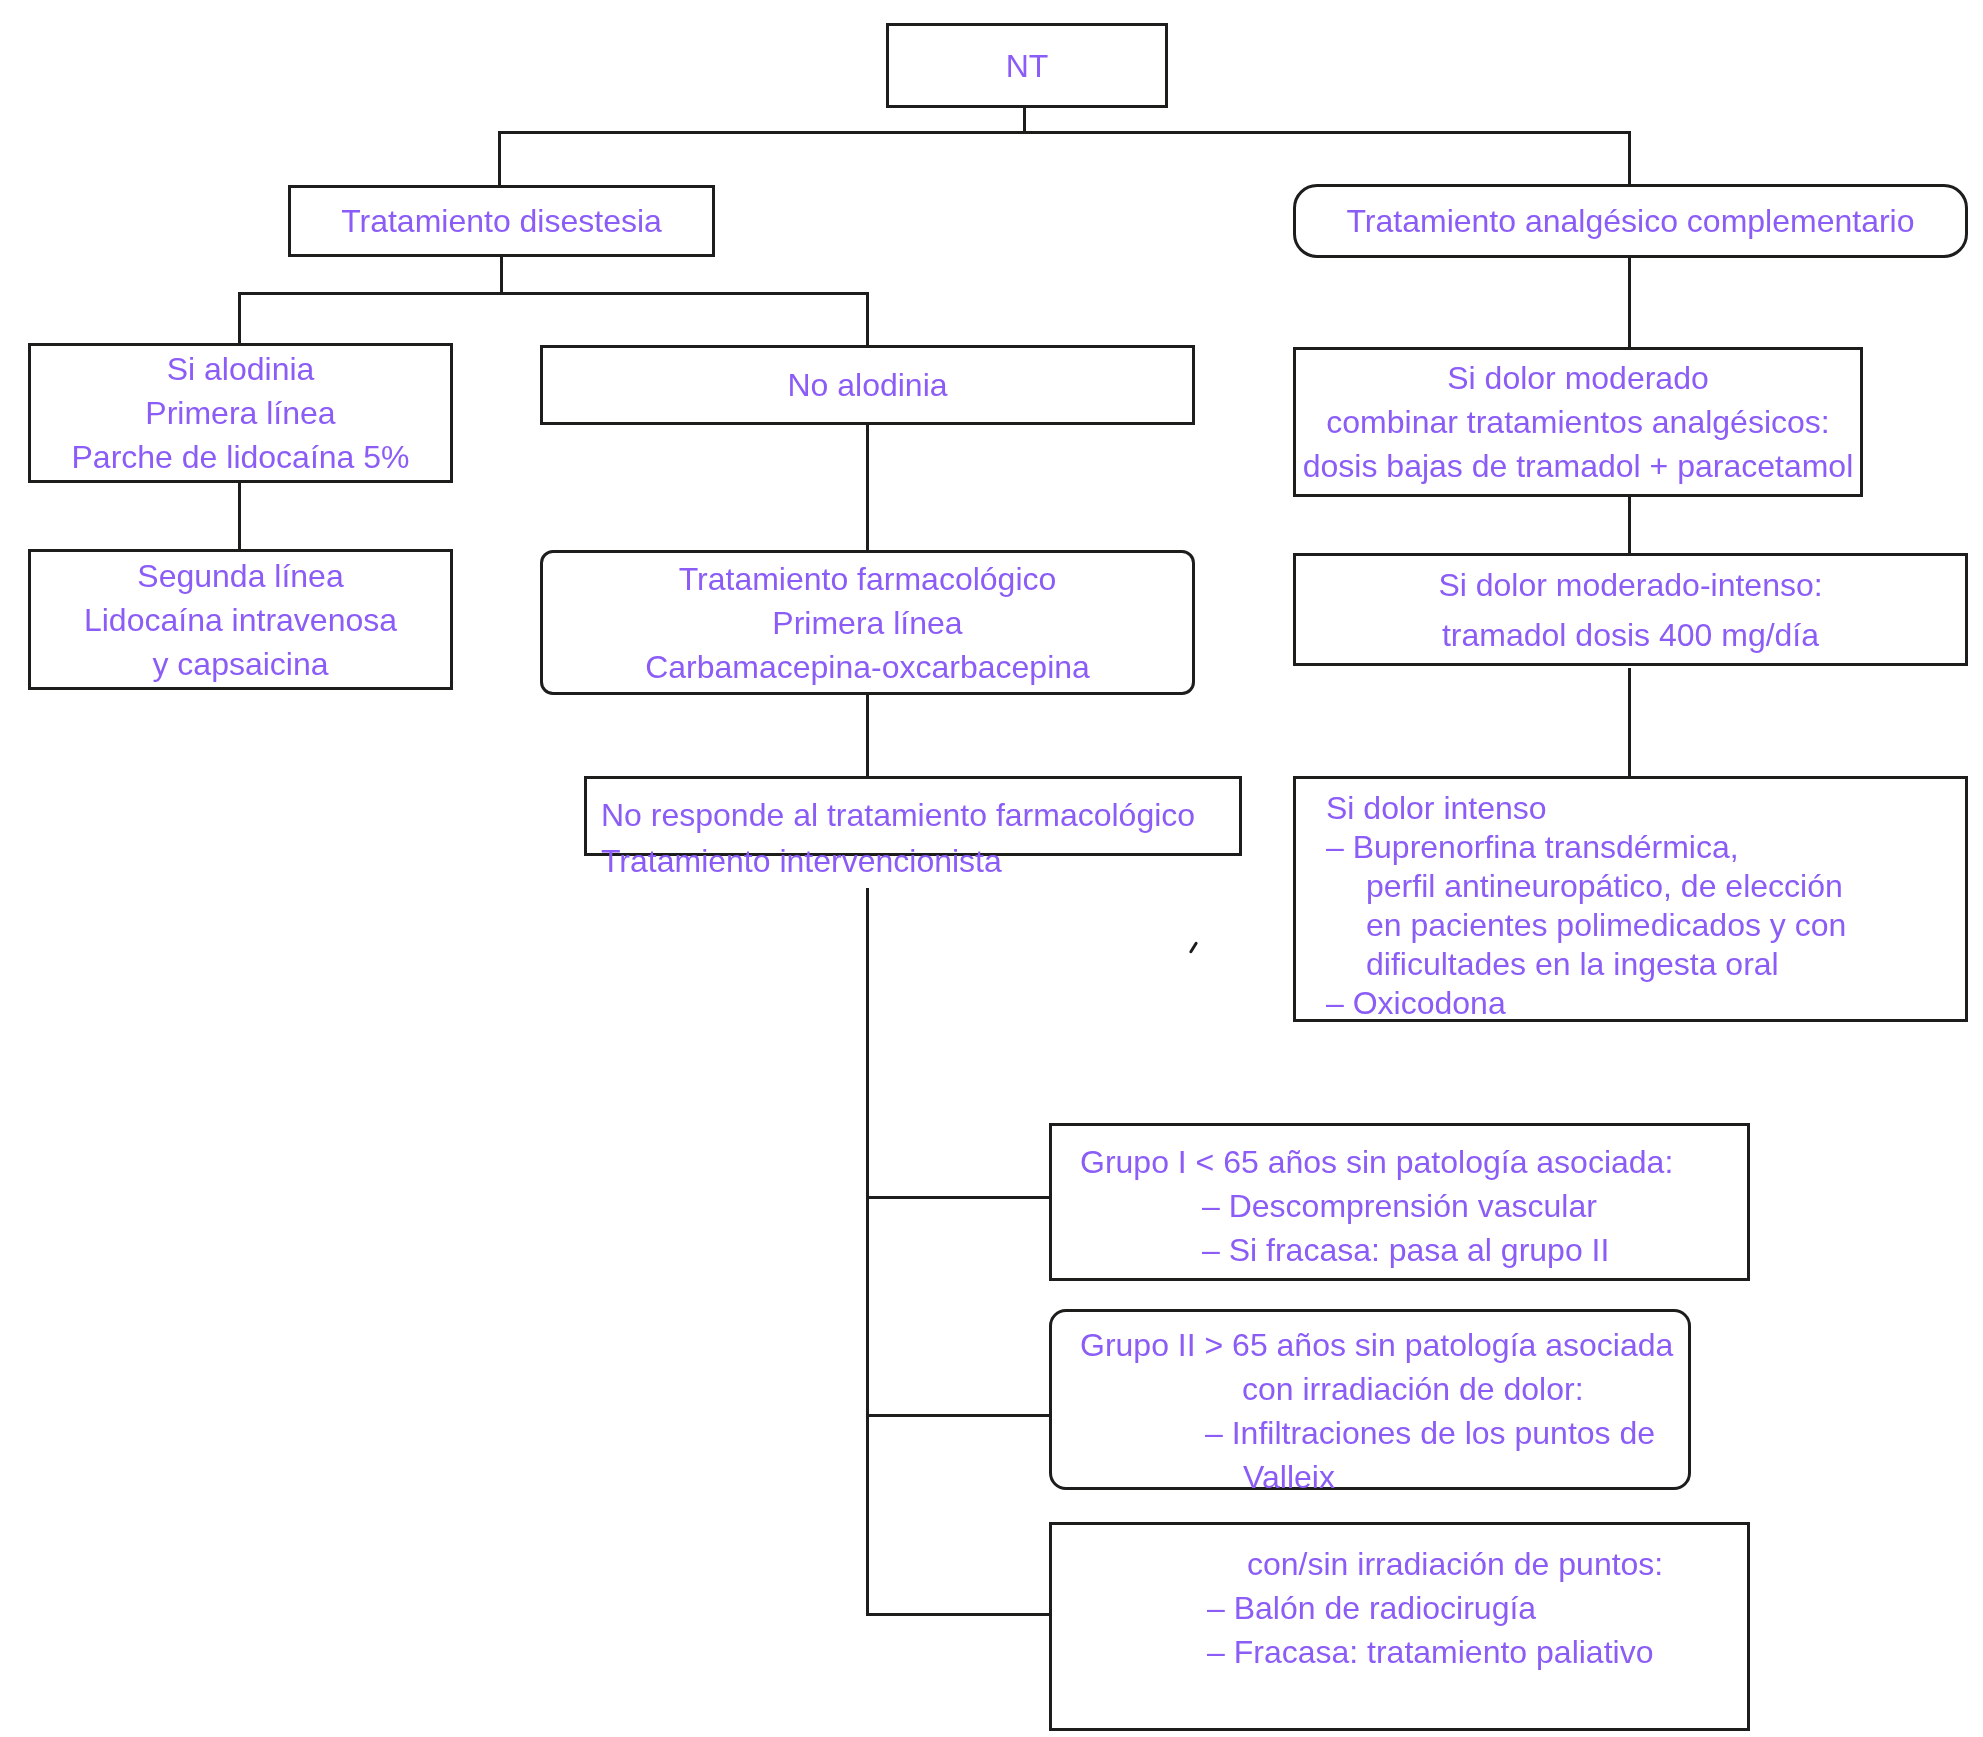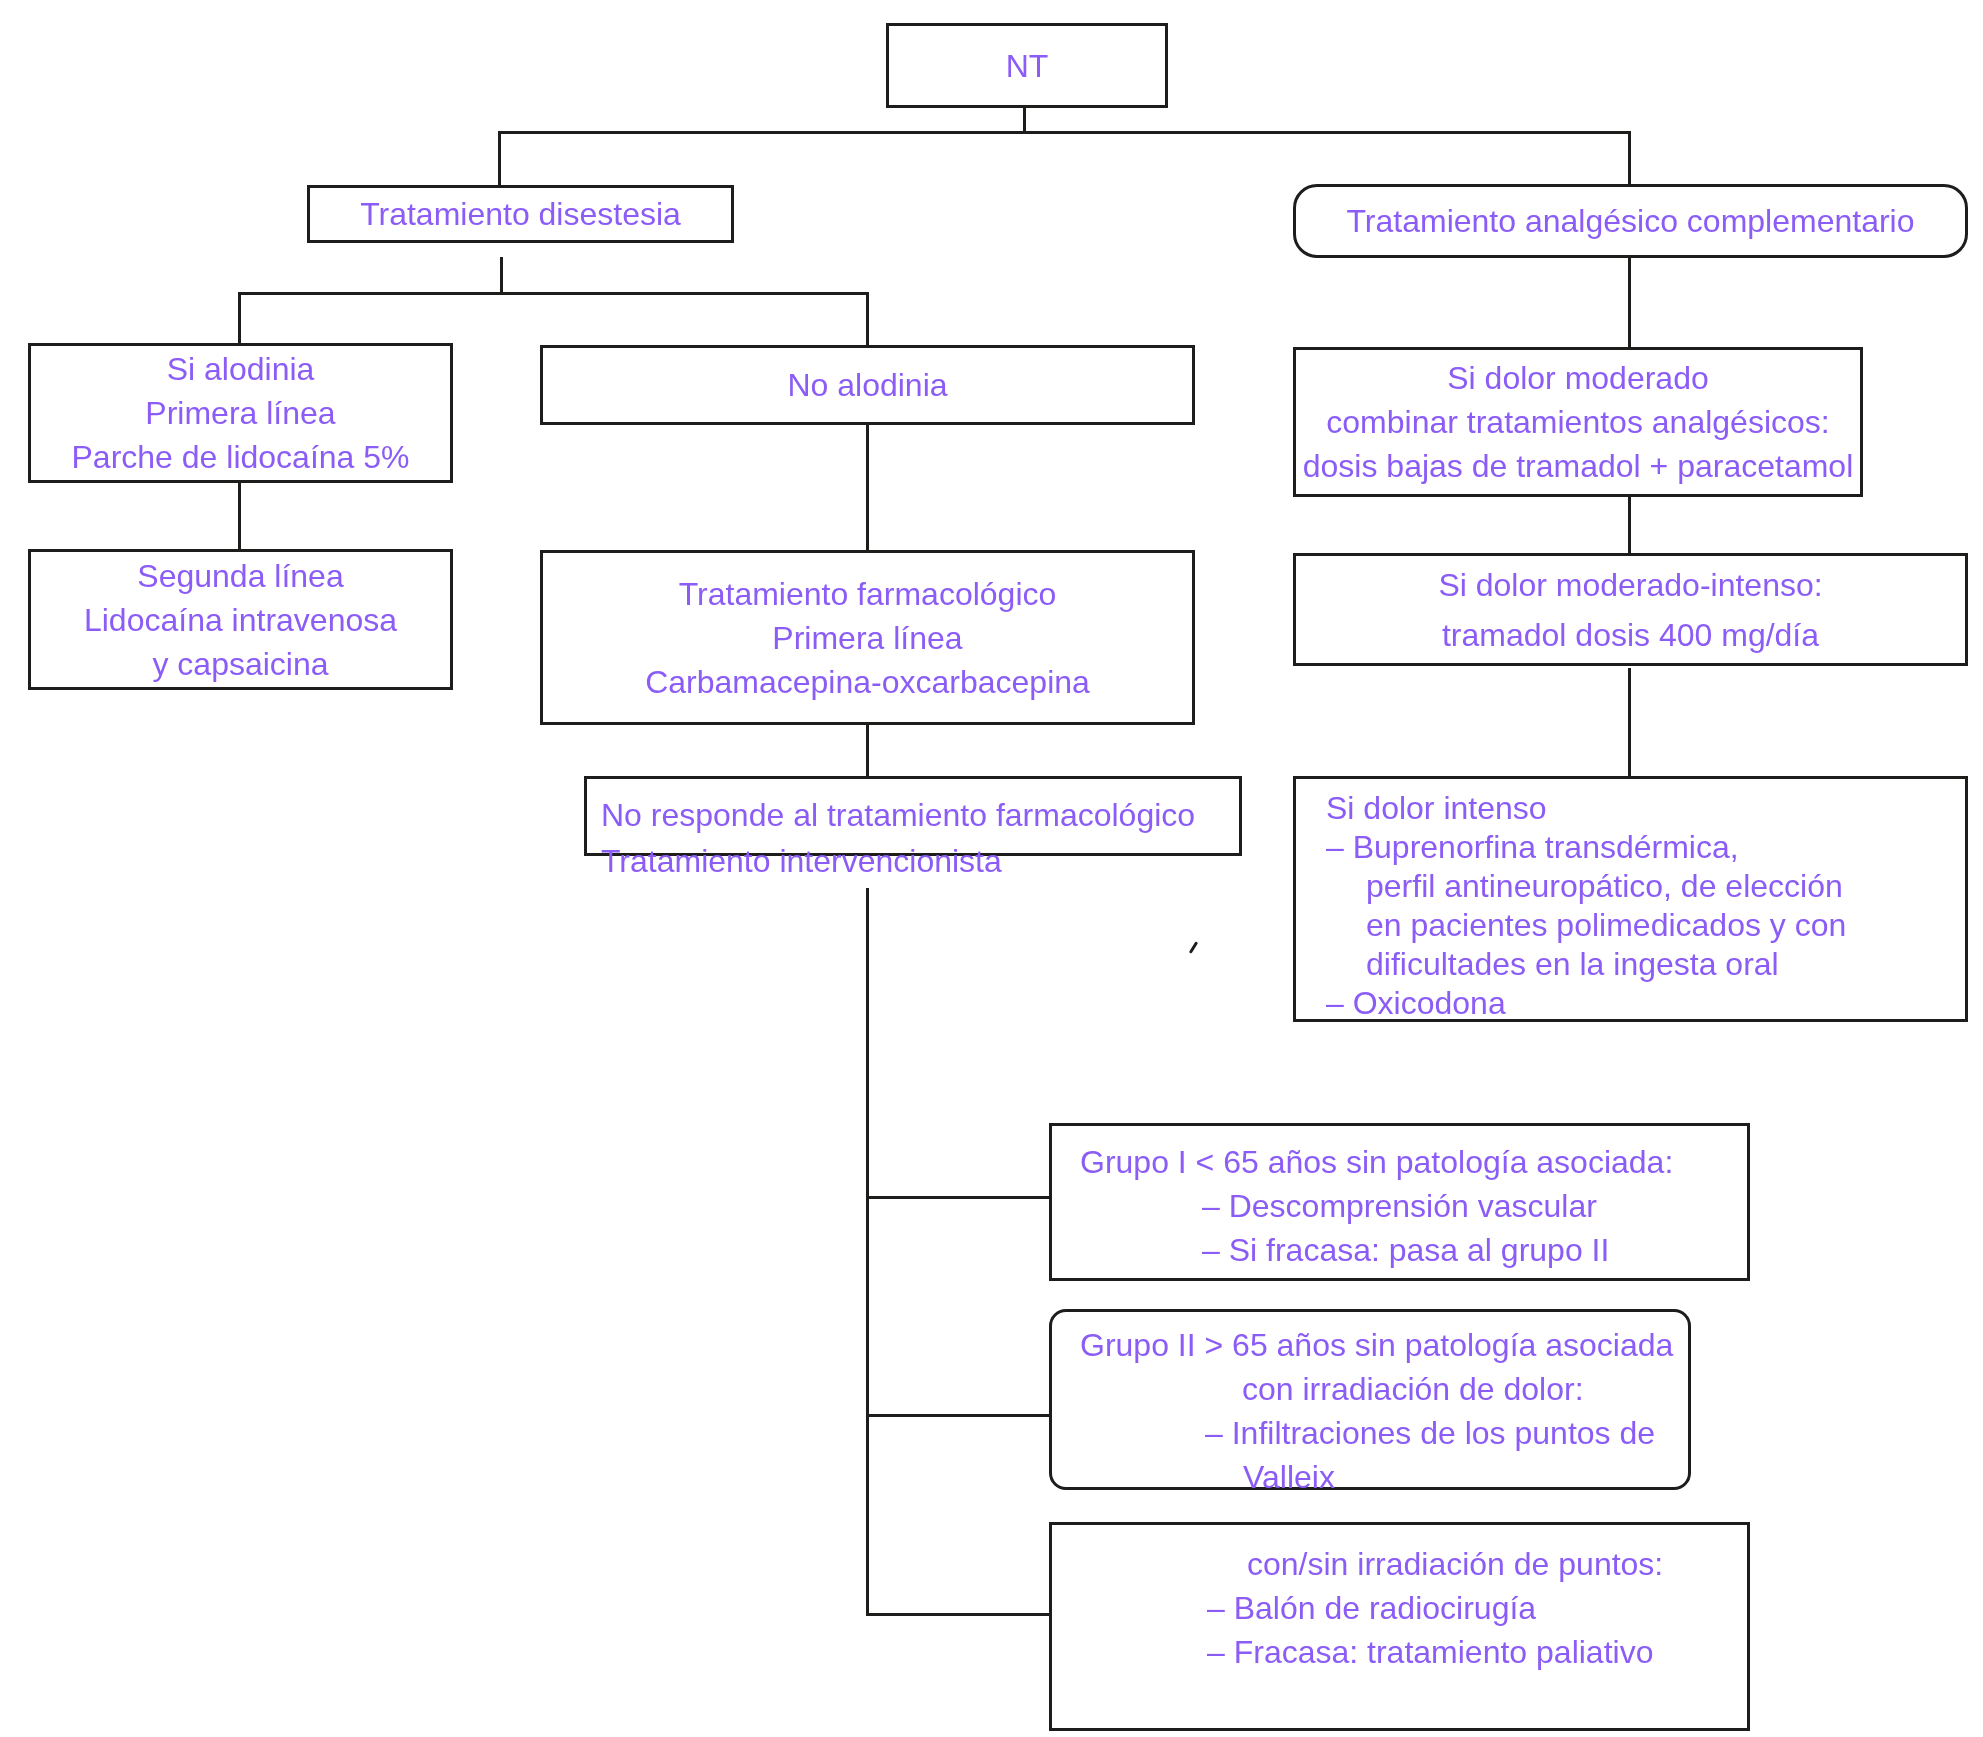--- a/index.html
+++ b/index.html
@@ -22,27 +22,27 @@
     display:flex; flex-direction:column;
     justify-content:center; align-items:center;
     text-align:center;
   }
   .ln { white-space:nowrap; line-height:44px; }
   .v { position:absolute; width:3px; background:#1d1d1b; }
   .h { position:absolute; height:3px; background:#1d1d1b; }
 
   
   #nt               { left:886px;  top:23px;   width:282px; height:85px; }
-  #disestesia       { left:288px;  top:185px;  width:427px; height:58px;margin-left:19px; }
+  #disestesia       { left:288px;  top:185px;  width:427px; height:72px; }
   #analgesico       { left:1293px; top:184px;  width:675px; height:74px;border-radius:24px; }
   #si-alodinia      { left:28px;   top:343px;  width:425px; height:140px; }
   #no-alodinia      { left:540px;  top:345px;  width:655px; height:80px; }
   #dolor-moderado   { left:1293px; top:347px;  width:570px; height:150px; }
   #segunda-linea    { left:28px;   top:549px;  width:425px; height:141px; }
-  #farmacologico    { left:540px;  top:550px;  width:655px; height:175px; }
+  #farmacologico    { left:540px;  top:550px;  width:655px; height:145px;border-radius:13px; }
   #moderado-intenso { left:1293px; top:553px;  width:675px; height:113px; }
   #moderado-intenso .ln { line-height:50px; }
   #no-responde      { left:540px;  top:776px;  width:658px; height:80px; padding:13px 12px 0 14px;margin-left:44px; }
   #no-responde .ln  { line-height:46px; }
   #dolor-intenso    { left:1293px; top:776px;  width:675px; height:246px; padding:10px 0 4px 30px; }
   #dolor-intenso .ln { line-height:39px; }
   #dolor-intenso .cont { margin-left:40px; }
   #grupo1           { left:1049px; top:1123px; width:701px; height:158px; padding:14px 0 0 0; }
   #grupo2           { left:1049px; top:1309px; width:642px; height:181px; padding:11px 0 0 0;border-radius:17px; }
   #grupo3           { left:1049px; top:1522px; width:701px; height:209px; padding:17px 0 0 0; }

